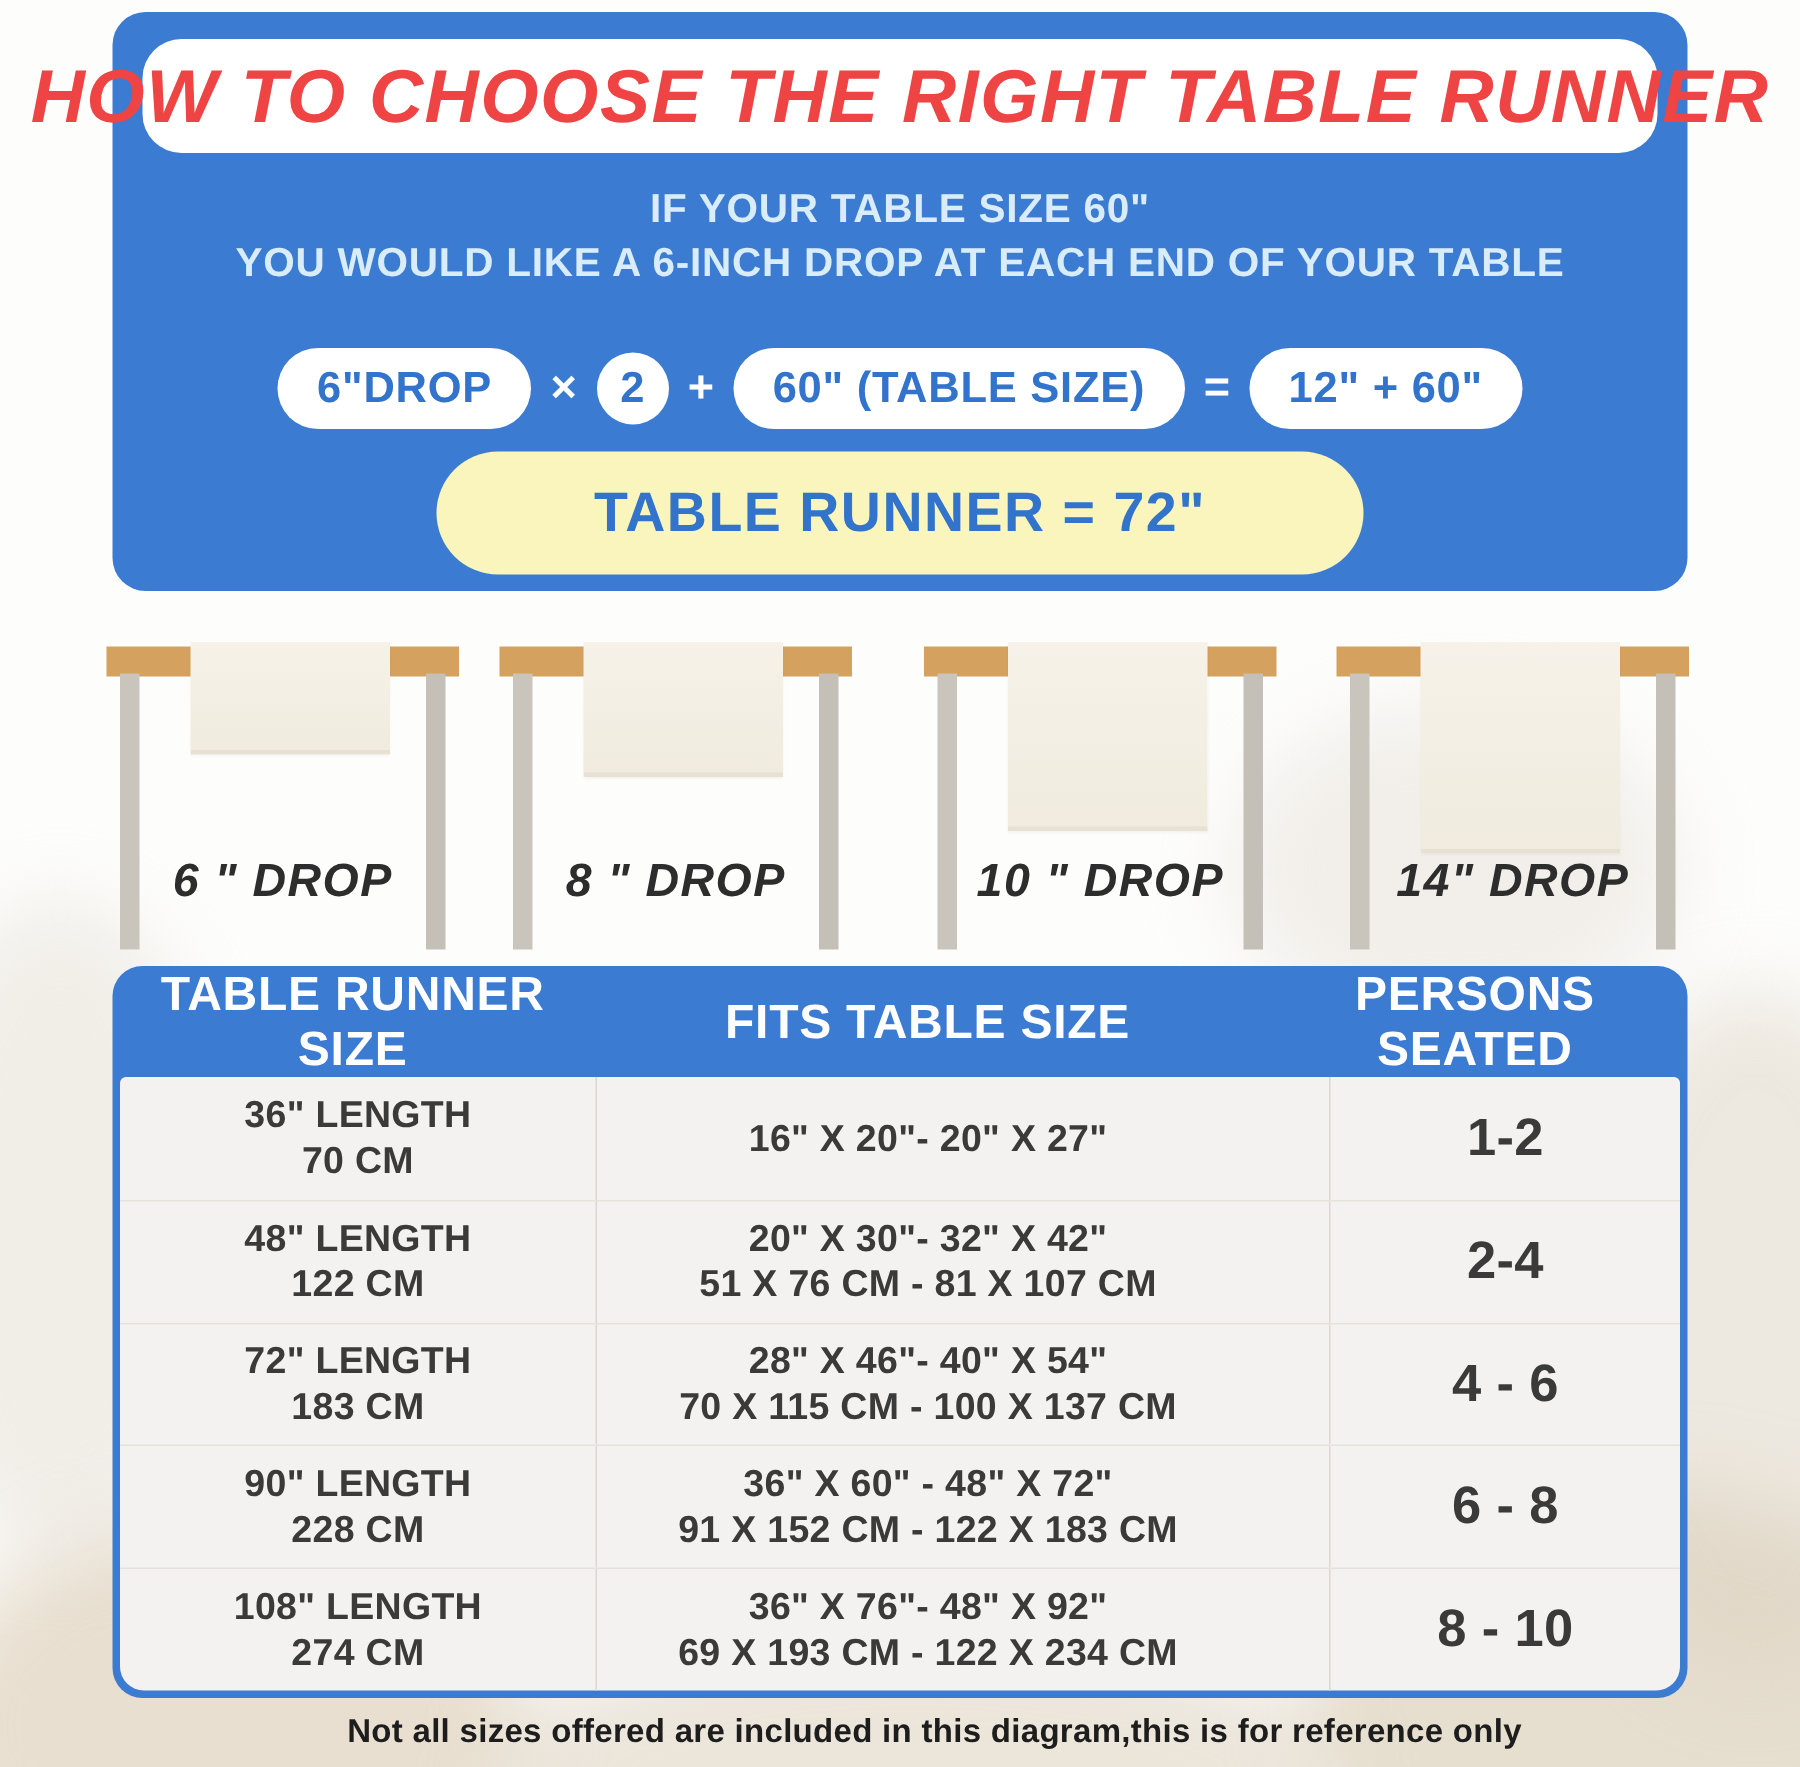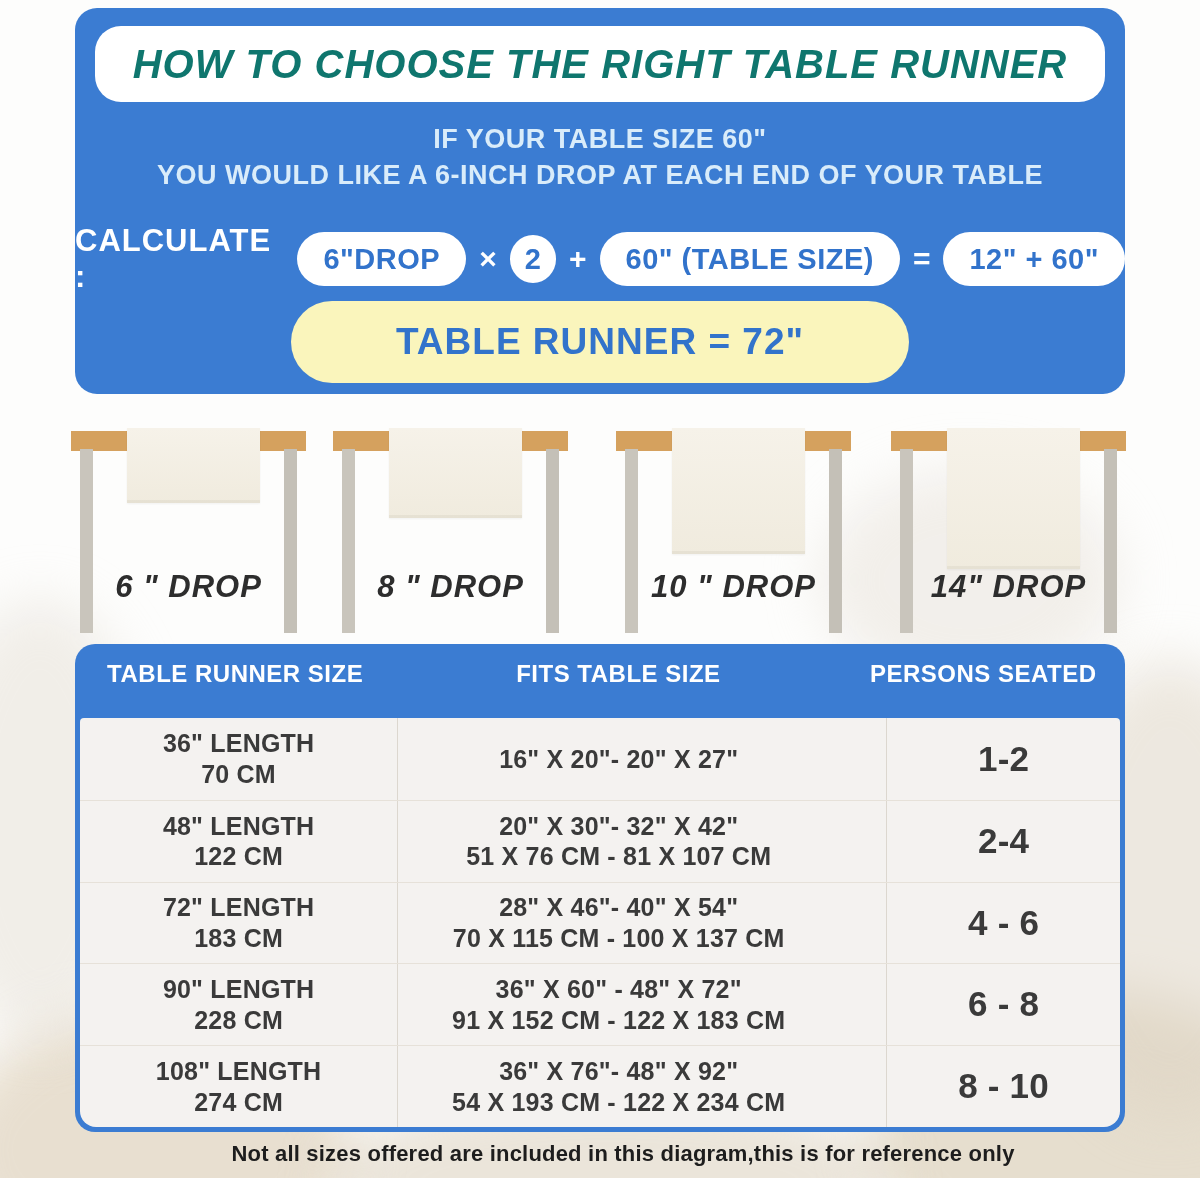--- a/index.html
+++ b/index.html
@@ -21,22 +21,22 @@
   .hero{
     position:absolute;left:75px;top:8px;width:1050px;height:386px;
     background:#3b7cd2;border-radius:22px;
   }
   .title-box{
     position:absolute;left:20px;right:20px;top:18px;height:76px;
     background:#ffffff;border-radius:26px;
     display:flex;align-items:center;justify-content:center;
   }
   .title-box h1{
-    margin:0;font-size:40px;font-weight:bold;font-style:italic;
-    color:#0f766e;letter-spacing:1px;white-space:nowrap;
+    margin:0;font-size:50px;font-weight:bold;font-style:italic;
+    color:#ef4444;letter-spacing:1px;white-space:nowrap;
   }
   .sub{
     position:absolute;left:0;right:0;text-align:center;
     color:#d9ecfa;font-size:27px;font-weight:bold;letter-spacing:.5px;
   }
   .sub.s1{top:116px;}
   .sub.s2{top:152px;}
   .calc-row{
     position:absolute;left:0;right:0;top:224px;height:54px;
     display:flex;align-items:center;justify-content:center;gap:13px;
@@ -83,21 +83,21 @@
   }
 
   
   .size-box{
     position:absolute;left:75px;top:644px;width:1050px;height:488px;
     background:#3b7cd2;border-radius:20px;
   }
   .size-head{
     height:60px;display:grid;grid-template-columns:30.5% 42.5% 27%;
     align-items:center;text-align:center;
-    color:#ffffff;font-size:24px;font-weight:bold;letter-spacing:.5px;
+    color:#ffffff;font-size:32px;font-weight:bold;letter-spacing:.5px;
   }
   .size-body{
     position:absolute;left:5px;right:5px;top:74px;bottom:5px;
     background:rgba(250,246,241,.97);
     border-radius:4px 4px 16px 16px;
     display:grid;grid-template-rows:repeat(5,1fr);
   }
   .srow{display:grid;grid-template-columns:30.5% 42.5% 27%;}
   .srow + .srow{border-top:1px solid #e6e1d9;}
   .cell{
@@ -126,21 +126,20 @@
 </div>
 
 <div class="hero">
   <div class="title-box">
     <h1>HOW TO CHOOSE THE RIGHT TABLE RUNNER</h1>
   </div>
   <div class="sub s1">IF YOUR TABLE SIZE 60"</div>
   <div class="sub s2">YOU WOULD LIKE A 6-INCH DROP AT EACH END OF YOUR TABLE</div>
 
   <div class="calc-row">
-    <span class="calc-label">CALCULATE :</span>
     <span class="pill">6"DROP</span>
     <span class="op">×</span>
     <span class="circle">2</span>
     <span class="op">+</span>
     <span class="pill">60" (TABLE SIZE)</span>
     <span class="op">=</span>
     <span class="pill">12" + 60"</span>
   </div>
 
   <div class="result-pill">TABLE RUNNER = 72"</div>
@@ -230,21 +229,21 @@
       <div class="cell right">6 - 8</div>
     </div>
 
     <div class="srow">
       <div class="cell">
         <span>108" LENGTH</span>
         <span>274 CM</span>
       </div>
       <div class="cell mid">
         <span>36" X 76"- 48" X 92"</span>
-        <span>54 X 193 CM - 122 X 234 CM</span>
+        <span>69 X 193 CM - 122 X 234 CM</span>
       </div>
       <div class="cell right">8 - 10</div>
     </div>
 
   </div>
 </div>
 
 <div class="footer-note">Not all sizes offered are included in this diagram,this is for reference only</div>
 
 </body></html>

